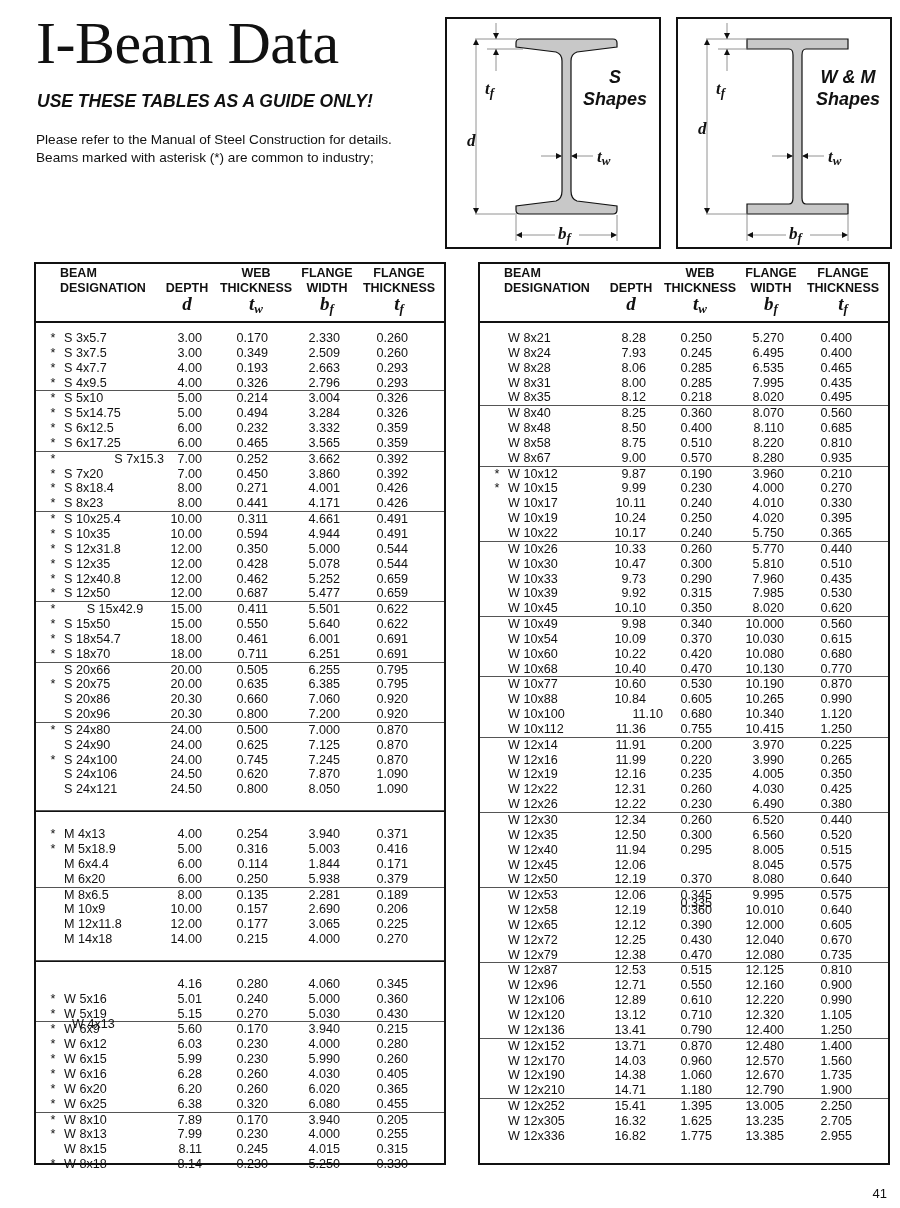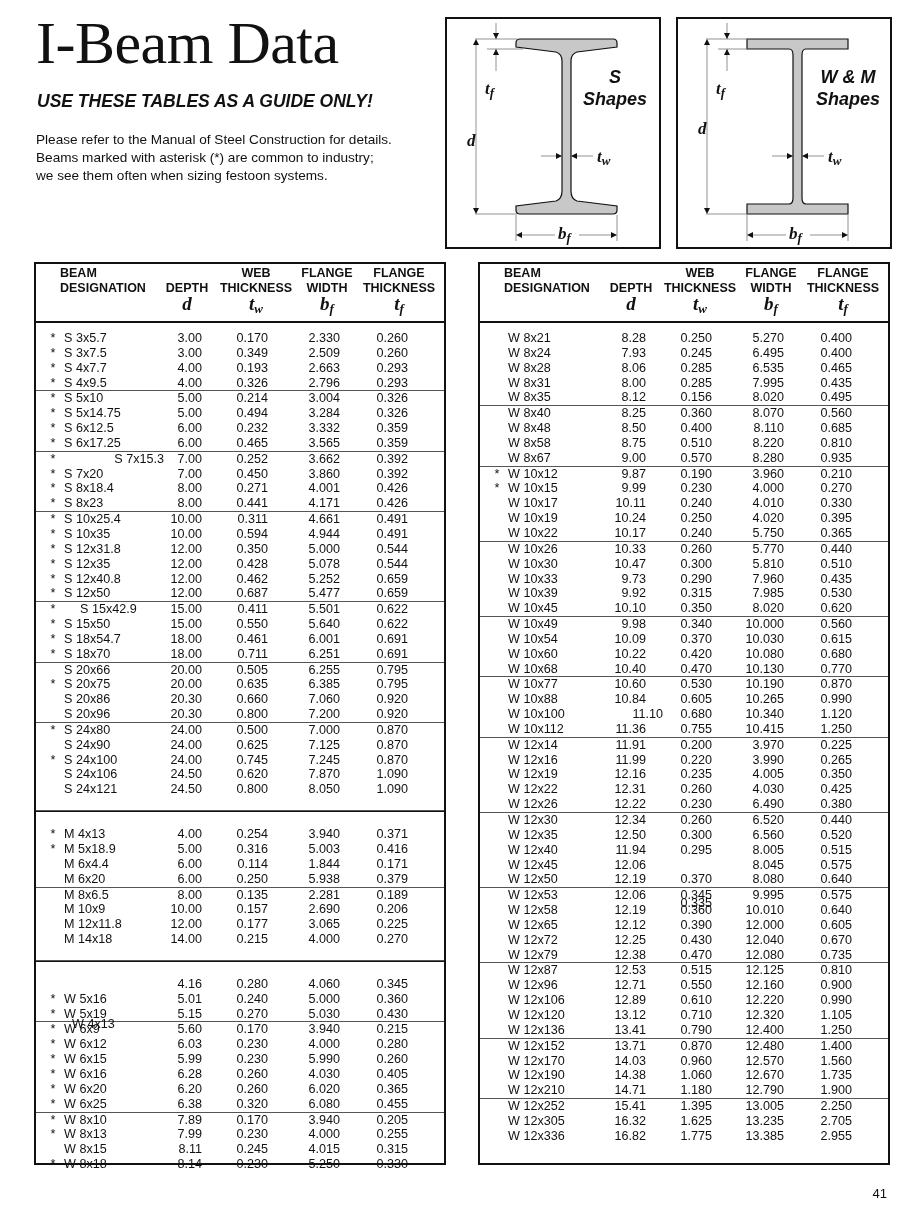--- a/index.html
+++ b/index.html
@@ -31,21 +31,20 @@
   .page-num { position: absolute; right: 13px; top: 1186px; font-size: 13px; }
 </style>
 </head>
 <body>
 
 <h1 class="title">I-Beam Data</h1>
 <h2 class="subtitle">USE THESE TABLES AS A GUIDE ONLY!</h2>
 <div class="intro">
   <div>Please refer to the Manual of Steel Construction for details.</div>
   <div>Beams marked with asterisk (*) are common to industry;</div>
-  <div>we see them often when sizing festoon systems.</div>
 </div>
 
 <div class="diagram" style="left:445px;">
   <svg width="212" height="228">
     <defs>
       <marker id="ah" viewBox="0 0 8 8" refX="7" refY="4" markerWidth="6" markerHeight="6" orient="auto">
           <path d="M0,1 L8,4 L0,7 z" fill="#111"></path>
         </marker>
     </defs>
 
@@ -292,21 +291,21 @@
           <span class="cell desig" style="left: 28px; width: 100px;">S 12x50</span>
           <span class="cell num" style="left: 120px; width: 46px;">12.00</span>
           <span class="cell num" style="left: 180px; width: 52px;">0.687</span>
           <span class="cell num" style="left: 250px; width: 54px;">5.477</span>
           <span class="cell num" style="left: 320px; width: 52px;">0.659</span>
         </div>
       </div>
       <div class="group">
         <div class="row">
           <span class="cell star" style="left: 12px; width: 10px;">*</span>
-          <span class="cell desig" style="left: 44px; width: 100px;">S 15x42.9</span>
+          <span class="cell desig" style="left: 29px; width: 100px; text-align: center;">S 15x42.9</span>
           <span class="cell num" style="left: 120px; width: 46px;">15.00</span>
           <span class="cell num" style="left: 180px; width: 52px;">0.411</span>
           <span class="cell num" style="left: 250px; width: 54px;">5.501</span>
           <span class="cell num" style="left: 320px; width: 52px;">0.622</span>
         </div>
         <div class="row">
           <span class="cell star" style="left: 12px; width: 10px;">*</span>
           <span class="cell desig" style="left: 28px; width: 100px;">S 15x50</span>
           <span class="cell num" style="left: 120px; width: 46px;">15.00</span>
           <span class="cell num" style="left: 180px; width: 52px;">0.550</span>
@@ -642,21 +641,21 @@
           <span class="cell desig" style="left: 28px; width: 100px;">W 8x31</span>
           <span class="cell num" style="left: 120px; width: 46px;">8.00</span>
           <span class="cell num" style="left: 180px; width: 52px;">0.285</span>
           <span class="cell num" style="left: 250px; width: 54px;">7.995</span>
           <span class="cell num" style="left: 320px; width: 52px;">0.435</span>
         </div>
         <div class="row">
           <span class="cell star" style="left: 12px; width: 10px;"></span>
           <span class="cell desig" style="left: 28px; width: 100px;">W 8x35</span>
           <span class="cell num" style="left: 120px; width: 46px;">8.12</span>
-          <span class="cell num" style="left: 180px; width: 52px;">0.156</span>
+          <span class="cell num" style="left: 180px; width: 52px;">0.218</span>
           <span class="cell num" style="left: 250px; width: 54px;">8.020</span>
           <span class="cell num" style="left: 320px; width: 52px;">0.495</span>
         </div>
       </div>
       <div class="group">
         <div class="row">
           <span class="cell star" style="left: 12px; width: 10px;"></span>
           <span class="cell desig" style="left: 28px; width: 100px;">W 8x40</span>
           <span class="cell num" style="left: 120px; width: 46px;">8.25</span>
           <span class="cell num" style="left: 180px; width: 52px;">0.360</span>

